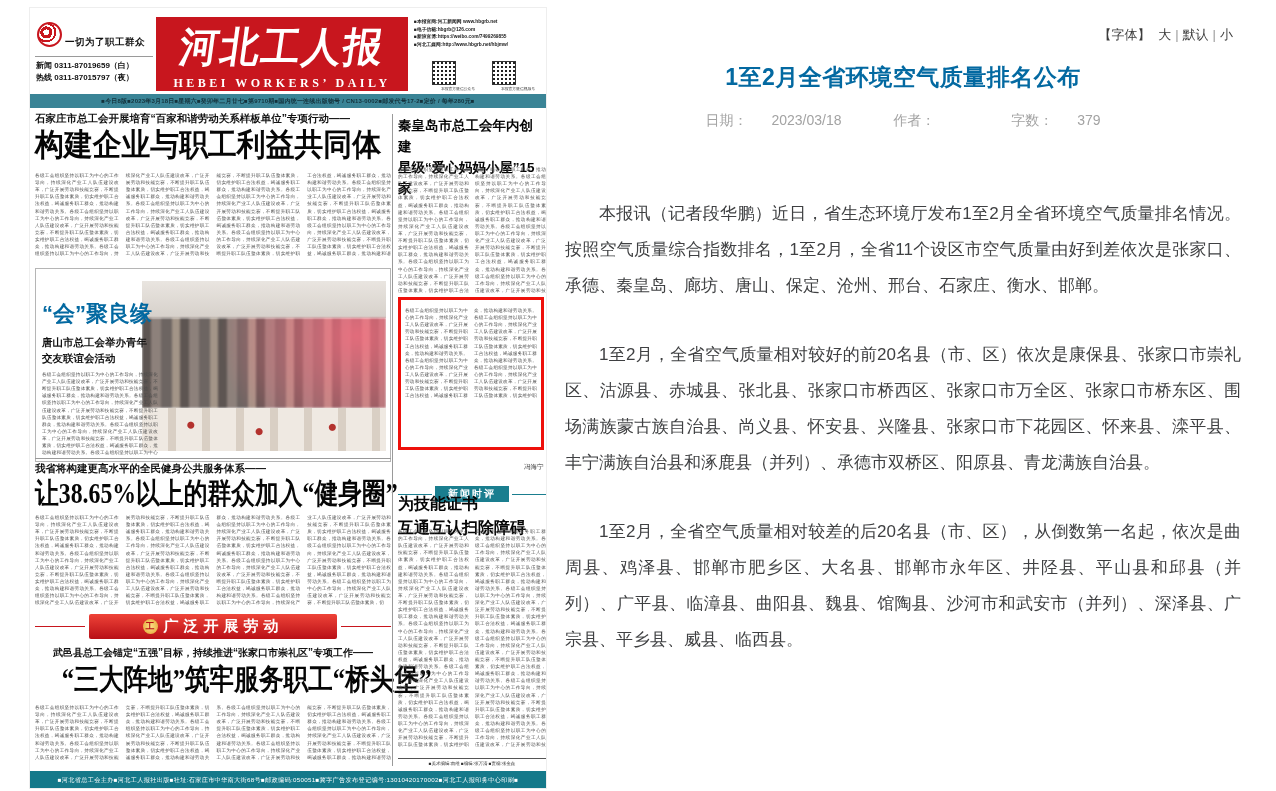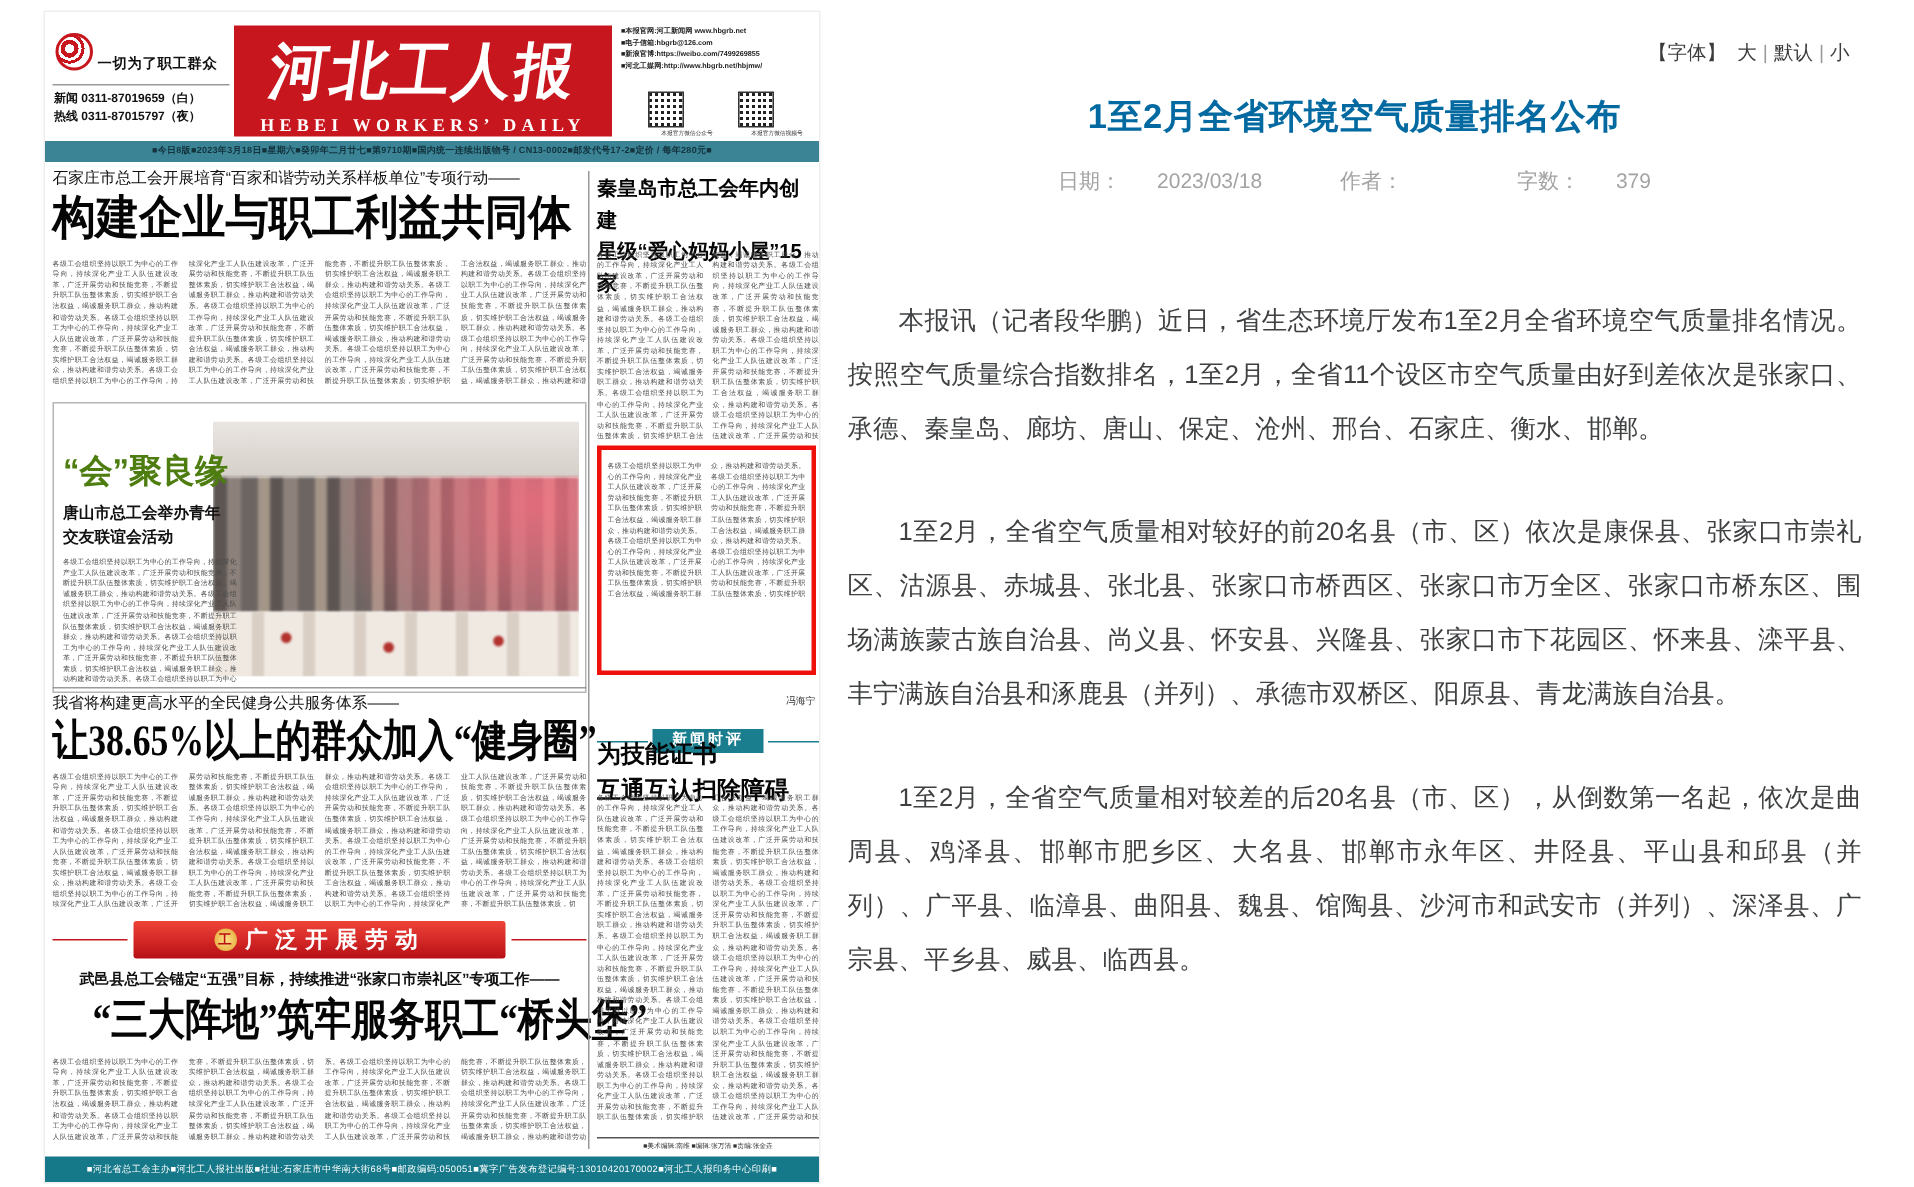--- a/index.html
+++ b/index.html
@@ -22,28 +22,28 @@
   .mast-zh{margin-top:3px;font-size:41px;font-weight:900;letter-spacing:2px;transform:skewX(-8deg) scaleX(.95);white-space:nowrap;}
   .mast-en{font-family:"Liberation Serif","DejaVu Serif",serif;font-size:12px;font-weight:700;letter-spacing:3.5px;margin-top:1px;white-space:nowrap;}
   .mast-info{left:384px;top:10px;width:128px;font-size:4.8px;line-height:1.6;color:#222;font-weight:700;}
   .qr{width:24px;height:24px;border:1px solid #333;
       background-image:repeating-linear-gradient(0deg,#111 0 2px,#fff 2px 4px),repeating-linear-gradient(90deg,#111 0 2px,#fff 2px 4px);
       background-blend-mode:screen;}
   .qr-cap{font-size:3.8px;color:#333;text-align:center;width:52px;margin-top:1px;}
   .issue-bar{left:0;top:86px;width:516px;height:14px;background:#3a8496;color:#13323c;font-size:6px;font-weight:700;
      line-height:14px;text-align:center;letter-spacing:.2px;white-space:nowrap;overflow:hidden;}
   
-  .kicker{font-size:10.5px;font-weight:400;color:#111;white-space:nowrap;}
+  .kicker{font-size:10.5px;font-weight:700;color:#111;white-space:nowrap;}
   .lead-kicker{left:5px;top:104px;}
   .lead-headline{left:5px;top:116px;font-size:31px;font-weight:900;color:#050505;white-space:nowrap;
      transform:scaleX(.93);transform-origin:left center;}
   .lead-body{left:5px;top:164px;width:356px;height:92px;}
   
   .feature{left:5px;top:260px;width:356px;height:194px;border:1px solid #b5b5b5;}
-  .feature-title{left:6px;top:30px;font-size:22px;font-weight:900;color:#4d7c0f;white-space:nowrap;z-index:3;}
+  .feature-title{left:6px;top:30px;font-size:22px;font-weight:900;color:#0369a1;white-space:nowrap;z-index:3;}
   .feature-sub{left:6px;top:66px;width:112px;font-size:10.5px;font-weight:700;color:#111;line-height:1.5;}
   .feature-body{left:6px;top:102px;width:116px;height:84px;}
   .photo{left:106px;top:12px;width:244px;height:170px;overflow:hidden;}
   .photo .sky{height:22%;background:linear-gradient(180deg,#e9e5e0,#d6d0ca);}
   .photo .crowd{height:53%;filter:blur(1.1px);
      background:
       radial-gradient(circle at 88% 20%,rgba(255,110,130,.8),rgba(255,110,130,.25) 45%,transparent 60%),
       repeating-linear-gradient(90deg,#5d5552 0 9px,#8d817b 9px 19px,#6d6562 19px 30px,#a39588 30px 38px),
       linear-gradient(180deg,#b9b0a8,#7c6e66);}
   .photo .tables{height:25%;filter:blur(.6px);

